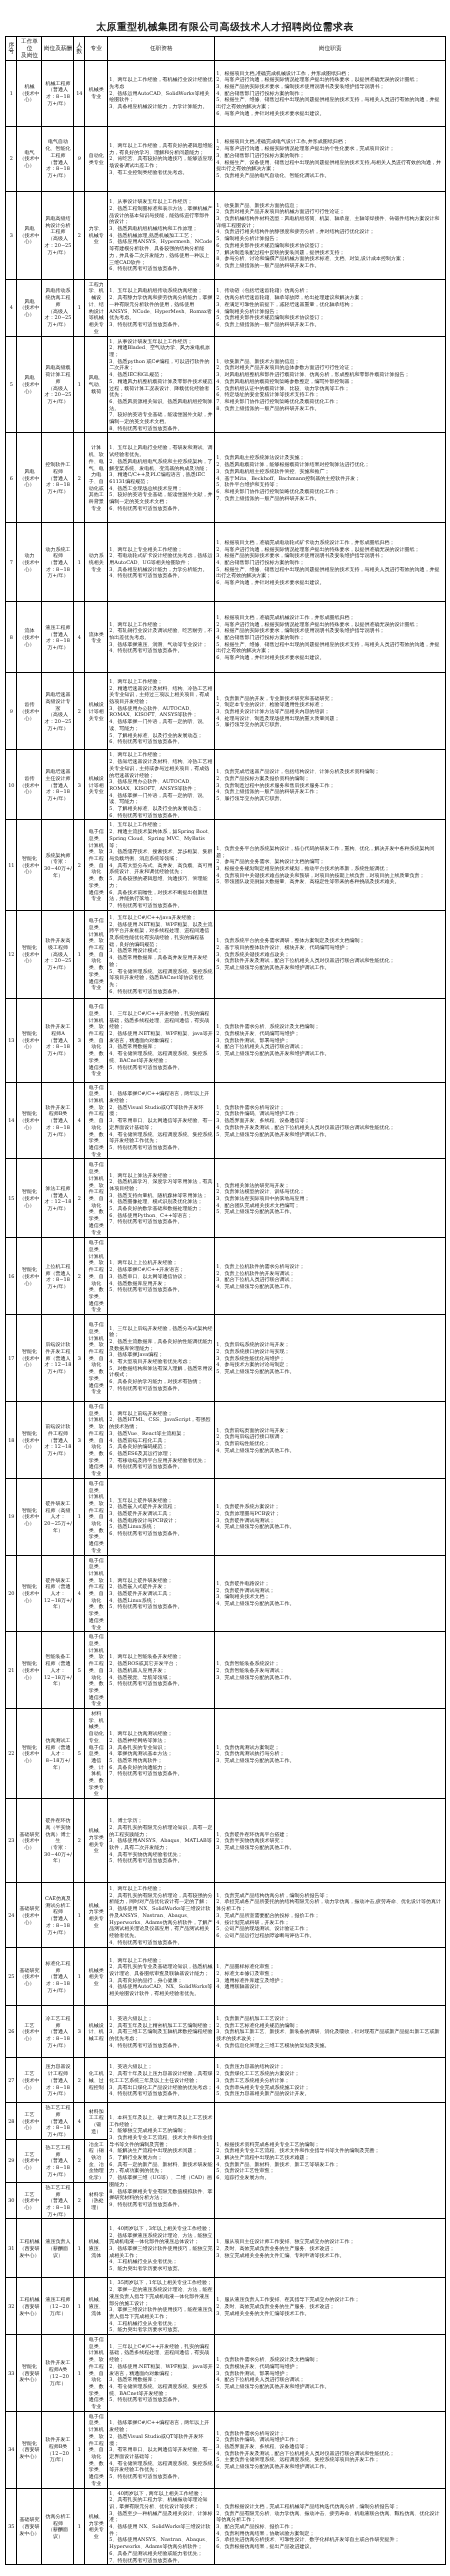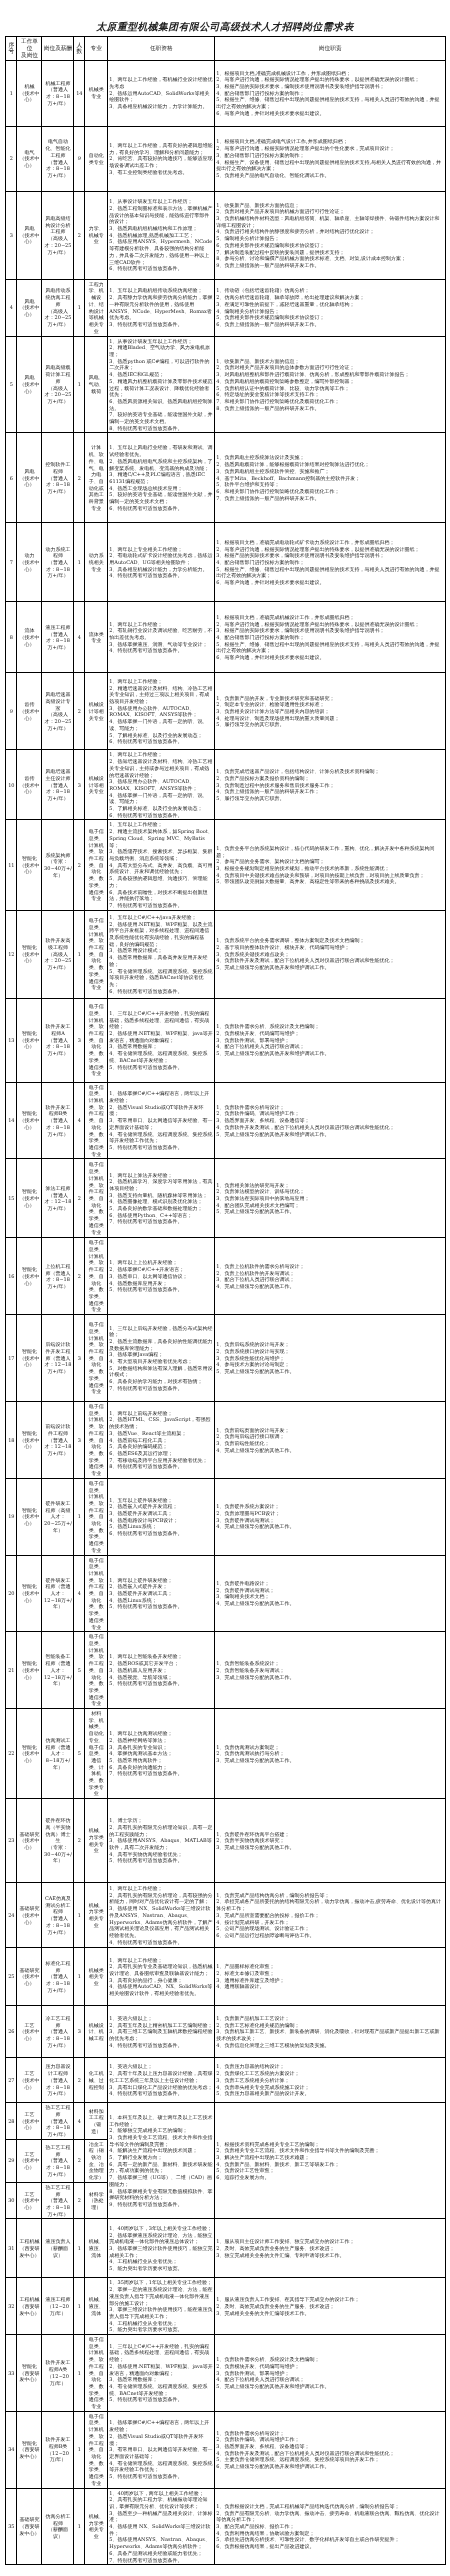--- a/index.html
+++ b/index.html
@@ -1,17 +1,17 @@
 <!DOCTYPE html>
 <html style="font-size:8.2px"><head>
 <meta charset="utf-8">
 <style>
   html,body{margin:0;padding:0;background:#fff;}
   body{width:450px;font-family:"DejaVu Serif","Liberation Serif",serif;color:#222;}
-  .title{height:36px;display:flex;align-items:center;justify-content:center;font-family:"DejaVu Sans","Liberation Sans",sans-serif;font-weight:bold;font-size:9.8px;letter-spacing:0.5px;padding-top:19px;box-sizing:border-box;font-style:italic;}
+  .title{height:36px;display:flex;align-items:center;justify-content:center;font-family:"DejaVu Sans","Liberation Sans",sans-serif;font-weight:bold;font-size:9.8px;letter-spacing:0.5px;padding-top:19px;box-sizing:border-box;}
   table{border-collapse:collapse;margin-left:5.2px;width:441px;table-layout:fixed;border:1px solid #000;}
   th,td{border:1px solid #000;vertical-align:middle;font-size:5px;line-height:6.7px;}
   th{font-weight:normal;font-size:5.7px;height:20.6px;text-align:center;}
   td.c{text-align:center;padding:1px 1.5px;}
   td.l{text-align:left;padding:1px 1px;white-space:pre-line;}
   col.c1{width:11.3px}col.c2{width:25px}col.c3{width:32px}col.c4{width:10.8px}col.c5{width:23px}col.c6{width:107px}col.c7{width:auto}
 </style>
 </head>
 <body>
 

